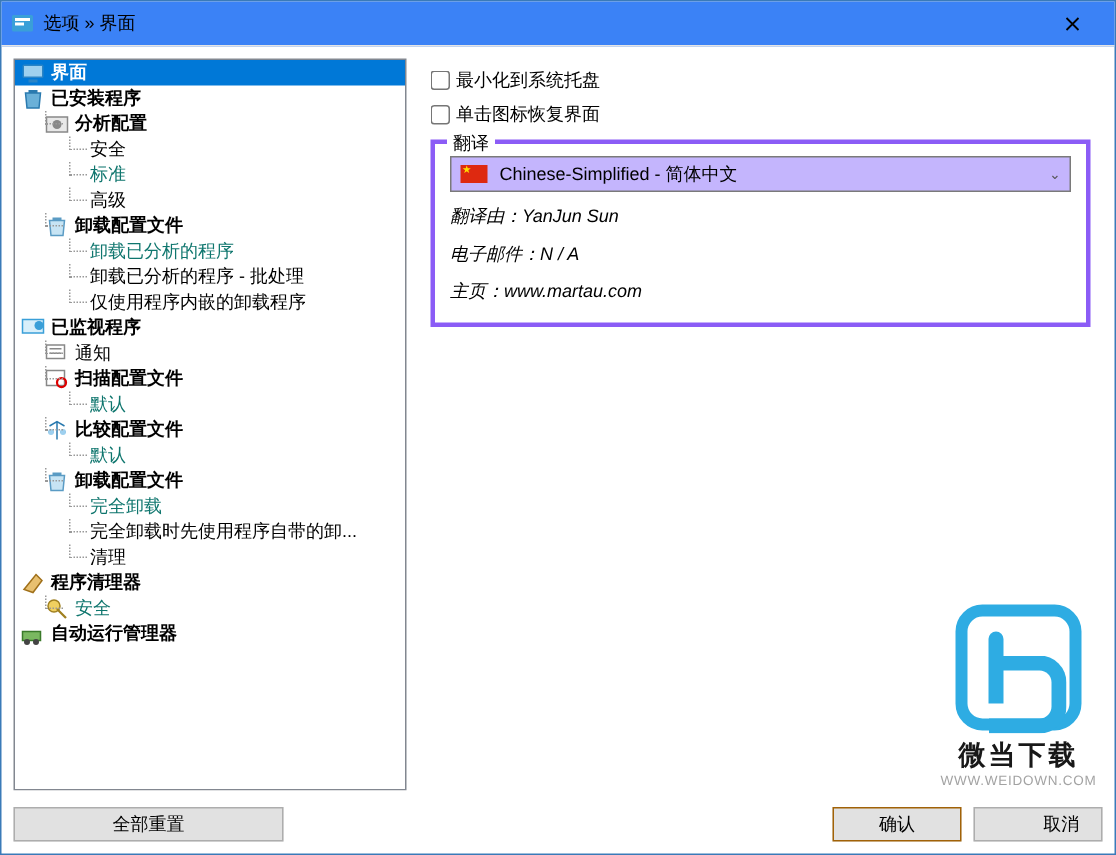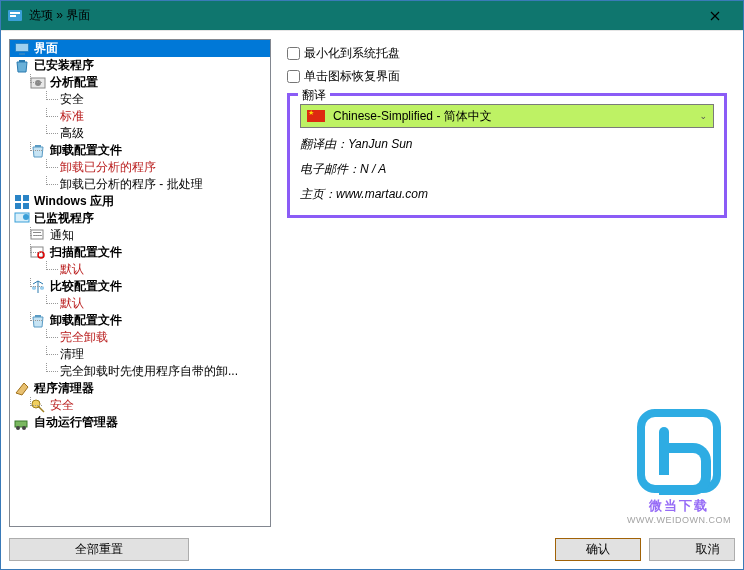--- a/index.html
+++ b/index.html
@@ -1,59 +1,59 @@
 <!DOCTYPE html>
 <html><head>
 <meta charset="utf-8">
 <style>
 * { box-sizing: border-box; margin: 0; padding: 0; }
 body { font-family: "Microsoft YaHei", "SimSun", sans-serif; font-size: 12px; background: #fff; color: #000; }
 .window { width: 744px; height: 570px; border: 1px solid #3a7ab8; display: flex; flex-direction: column; background: #fff; position: relative; }
-.titlebar { height: 30px; background: #0f766e; display: flex; align-items: center; padding: 0 6px; border-bottom: 1px solid #e5e5e5; }
+.titlebar { height: 30px; background: #3b82f6; display: flex; align-items: center; padding: 0 6px; border-bottom: 1px solid #e5e5e5; }
 .titlebar-icon { width: 16px; height: 16px; margin-right: 6px; }
 .titlebar-text { flex: 1; font-size: 12px; }
 .titlebar-close { width: 44px; height: 28px; display: flex; align-items: center; justify-content: center; cursor: pointer; }
 .body { flex: 1; display: flex; padding: 8px 8px 0 8px; gap: 8px; overflow: hidden; }
 .sidebar { width: 262px; border: 1px solid #828790; background: #fff; overflow-y: auto; overflow-x: hidden; }
 .tree { list-style: none; }
 .tree-row { display: flex; align-items: center; height: 17px; padding: 1px 4px 1px 4px; white-space: nowrap; position: relative; }
 .tree-row.selected { background: #0078d7; color: #fff; }
 .tree-row .icon { width: 16px; height: 16px; margin-right: 4px; flex-shrink: 0; }
 .tree-row .label { font-size: 12px; }
 .tree-row.bold .label { font-weight: bold; }
-.tree-row.red .label { color: #b91c1c; }
+.tree-row.red .label { color: #0f766e; }
 .indent-1 { padding-left: 20px; }
 .indent-2 { padding-left: 50px; }
 .tree-line { position: absolute; border-left: 1px dotted #999; border-bottom: 1px dotted #999; height: 9px; width: 12px; bottom: 8px; }
 .i1 .tree-line { left: 20px; }
 .i2 .tree-line { left: 36px; }
 .main { flex: 1; padding: 6px 8px; }
 .check-row { display: flex; align-items: center; margin-bottom: 6px; font-size: 12px; }
 .check-row input { margin-right: 4px; }
 .groupbox { border: 3px solid #8b5cf6; padding: 8px 10px 12px 10px; margin-top: 8px; position: relative; }
 .groupbox-title { position: absolute; top: -9px; left: 8px; background: #fff; padding: 0 4px; font-size: 12px; }
 .group-label { font-size: 12px; margin-bottom: 3px; }
-.lang-select { width: 100%; height: 24px; border: 1px solid #7a7a7a; display: flex; align-items: center; padding: 0 6px; cursor: pointer; position: relative; background: #bef264; }
+.lang-select { width: 100%; height: 24px; border: 1px solid #7a7a7a; display: flex; align-items: center; padding: 0 6px; cursor: pointer; position: relative; background: #c4b5fd; }
 .lang-flag { width: 18px; height: 12px; background: #de2910; margin-right: 8px; position: relative; }
 .lang-flag::after { content: "★"; color: #ffde00; font-size: 7px; position: absolute; left: 1px; top: -1px; }
 .lang-select-text { flex: 1; font-size: 12px; }
 .lang-chevron { font-size: 9px; color: #555; }
 .info-line { font-size: 12px; margin-top: 8px; font-style: italic; }
 .footer { height: 42px; border-top: none; padding: 8px 8px; display: flex; align-items: flex-end; }
 .btn { height: 23px; border: 1px solid #adadad; background: #e1e1e1; font-size: 12px; cursor: pointer; display: flex; align-items: center; justify-content: center; }
 .btn-reset { width: 180px; }
 .btn-ok { width: 86px; border: 1px solid #a16207; }
 .btn-cancel { width: 86px; padding-left: 31px; }
 .footer-spacer { flex: 1; }
 .footer .btn + .btn { margin-left: 8px; }
 .watermark { position: absolute; right: 12px; bottom: 44px; text-align: center; opacity: 0.9; pointer-events: none; }
 .watermark .logo { width: 84px; height: 84px; border: 8px solid #18a4e0; border-radius: 18px; position: relative; margin: 0 auto 4px; }
 .watermark .logo::before { content: ""; position: absolute; left: 14px; top: 10px; width: 10px; height: 48px; background: #18a4e0; border-radius: 5px 5px 0 0; }
 .watermark .logo::after { content: ""; position: absolute; left: 14px; top: 26px; width: 42px; height: 32px; border: 10px solid #18a4e0; border-left: none; border-radius: 0 18px 18px 0; }
-.watermark .wm-text { font-size: 13px; font-weight: bold; letter-spacing: 2px; color: #8b5cf6; }
+.watermark .wm-text { font-size: 18px; font-weight: bold; letter-spacing: 2px; color: #000000; }
 .watermark .wm-url { font-size: 9px; color: #999; letter-spacing: 0.5px; }
 
 .ic { display: inline-block; width: 16px; height: 16px; }
 </style>
 </head>
 <body>
 
 <div class="window">
   <div class="titlebar">
     <span class="titlebar-icon">
@@ -118,29 +118,24 @@
           <span class="label">卸载配置文件</span>
         </li>
         <li class="tree-row red indent-2 i2">
             <span class="tree-line"></span>
             <span class="label">卸载已分析的程序</span>
           </li>
         <li class="tree-row indent-2 i2">
             <span class="tree-line"></span>
             <span class="label">卸载已分析的程序 - 批处理</span>
           </li>
-        <li class="tree-row bold">
-          <span class="icon"><svg class="ic" viewBox="0 0 16 16">
-                <rect x="1" y="1" width="6" height="6" fill="#2a84c6"></rect>
-                <rect x="9" y="1" width="6" height="6" fill="#2a84c6"></rect>
-                <rect x="1" y="9" width="6" height="6" fill="#2a84c6"></rect>
-                <rect x="9" y="9" width="6" height="6" fill="#2a84c6"></rect>
-              </svg></span>
-          <span class="label">Windows 应用</span>
-        </li>
+        <li class="tree-row indent-2 i2">
+            <span class="tree-line"></span>
+            <span class="label">仅使用程序内嵌的卸载程序</span>
+          </li>
         <li class="tree-row bold">
           <span class="icon"><svg class="ic" viewBox="0 0 16 16">
                 <rect x="1" y="2" width="14" height="9" fill="#d8effa" stroke="#3a9fd8"></rect>
                 <circle cx="12" cy="6" r="3" fill="#3a9fd8"></circle>
               </svg></span>
           <span class="label">已监视程序</span>
         </li>
         <li class="tree-row indent-1 i1">
             <span class="tree-line"></span>
           <span class="icon"><svg class="ic" viewBox="0 0 16 16">
@@ -182,25 +177,25 @@
                 <rect x="5" y="2" width="6" height="2" fill="#5a9bc4"></rect>
               </svg></span>
           <span class="label">卸载配置文件</span>
         </li>
         <li class="tree-row red indent-2 i2">
             <span class="tree-line"></span>
             <span class="label">完全卸载</span>
           </li>
         <li class="tree-row indent-2 i2">
             <span class="tree-line"></span>
+            <span class="label">完全卸载时先使用程序自带的卸...</span>
+          </li>
+        <li class="tree-row indent-2 i2">
+            <span class="tree-line"></span>
             <span class="label">清理</span>
-          </li>
-        <li class="tree-row indent-2 i2">
-            <span class="tree-line"></span>
-            <span class="label">完全卸载时先使用程序自带的卸...</span>
           </li>
         <li class="tree-row bold">
           <span class="icon"><svg class="ic" viewBox="0 0 16 16">
                 <path d="M10 2l4 4-6 8-6-2z" fill="#e8c070" stroke="#a0701a"></path>
               </svg></span>
           <span class="label">程序清理器</span>
         </li>
         <li class="tree-row red indent-1 i1">
             <span class="tree-line"></span>
           <span class="icon"><svg class="ic" viewBox="0 0 16 16">

